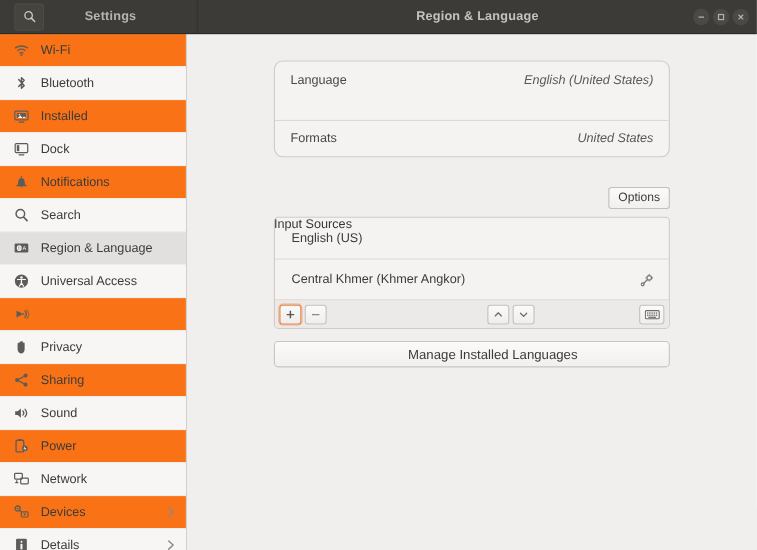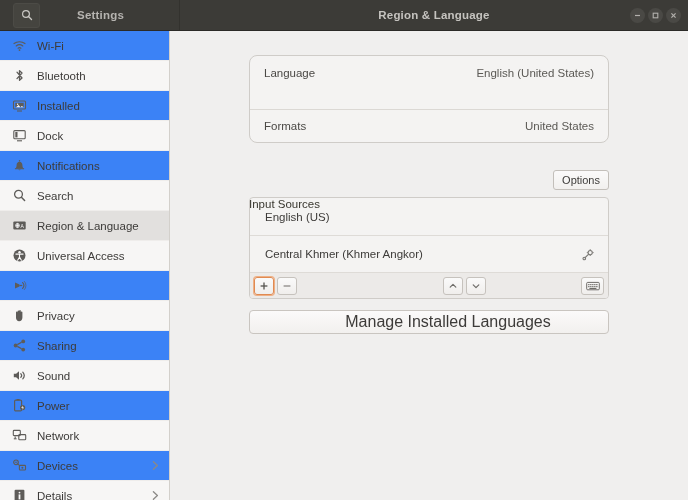--- a/index.html
+++ b/index.html
@@ -117,21 +117,21 @@
     flex-direction: column;
   }
   .side-item {
     height: 30px;
     min-height: 30px;
     display: flex;
     align-items: center;
     padding: 0 9px 0 10px;
     border-bottom: 1px solid #efedeb;
     cursor: pointer;
-    background: #3b82f6;
+    background: #f97316;
   }
   .side-item.alt { background: #f7f6f5; }
   .side-item.selected { background: #e2e0de; }
   .side-ico {
     width: 18px;
     min-width: 18px;
     height: 16px;
     display: flex;
     align-items: center;
     justify-content: center;
@@ -175,21 +175,21 @@
     height: 33px;
     display: flex;
     align-items: center;
     padding: 0 14px;
     font-size: 11.5px;
     color: #3d3b39;
     cursor: pointer;
   }
   .card-row + .card-row { border-top: 1px solid #dbd8d4; margin-top: 20px; }
   .card-row .rk { flex: 1; color: #4a4845; }
-  .card-row .rv { color: #5b5955; }
+  .card-row .rv { color: #5b5955; font-style: italic; }
 
   
   .sec-head {
     display: flex;
     align-items: center;
     margin: 26px 0 6px 0;
     height: 22px;
   }
   .sec-title {
     flex: 1;
@@ -259,21 +259,21 @@
   }
   .tbtn svg { display: block; }
   .tb-spacer-a { width: 140px; }
   .tb-spacer-b { flex: 1; }
   .tbtn.kbd { width: 23px; }
 
   .manage {
     margin-top: 11px;
     width: 100%;
     height: 24px;
-    font-size: 16px;
+    font-size: 12px;
     color: #3d3b39;
     background: linear-gradient(to bottom, #fbfafa, #f2f0ee);
     border: 1px solid #c9c5c0;
     border-radius: 4px;
     cursor: pointer;
     display: flex;
     align-items: center;
     justify-content: center;
     padding-left: 38px;
   }

